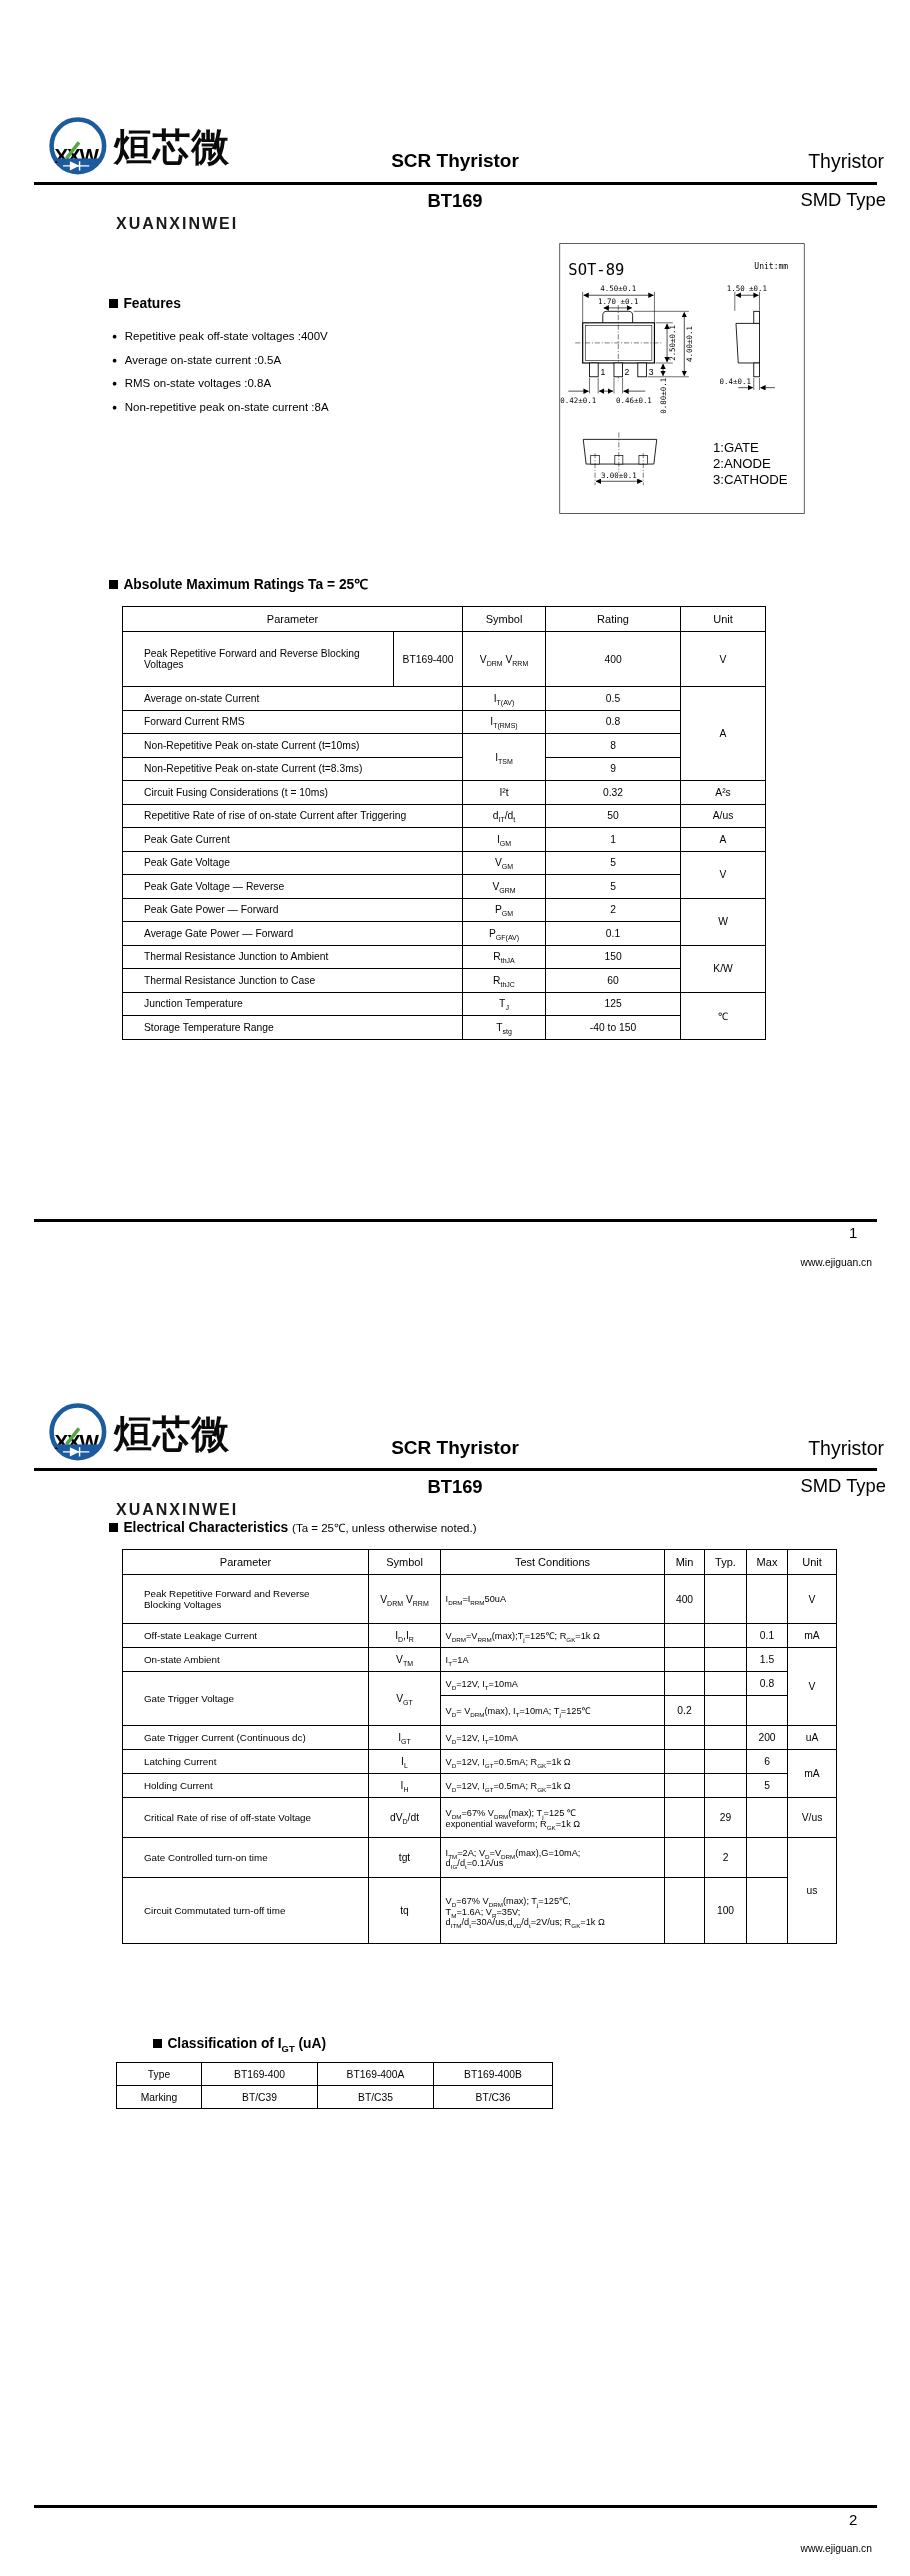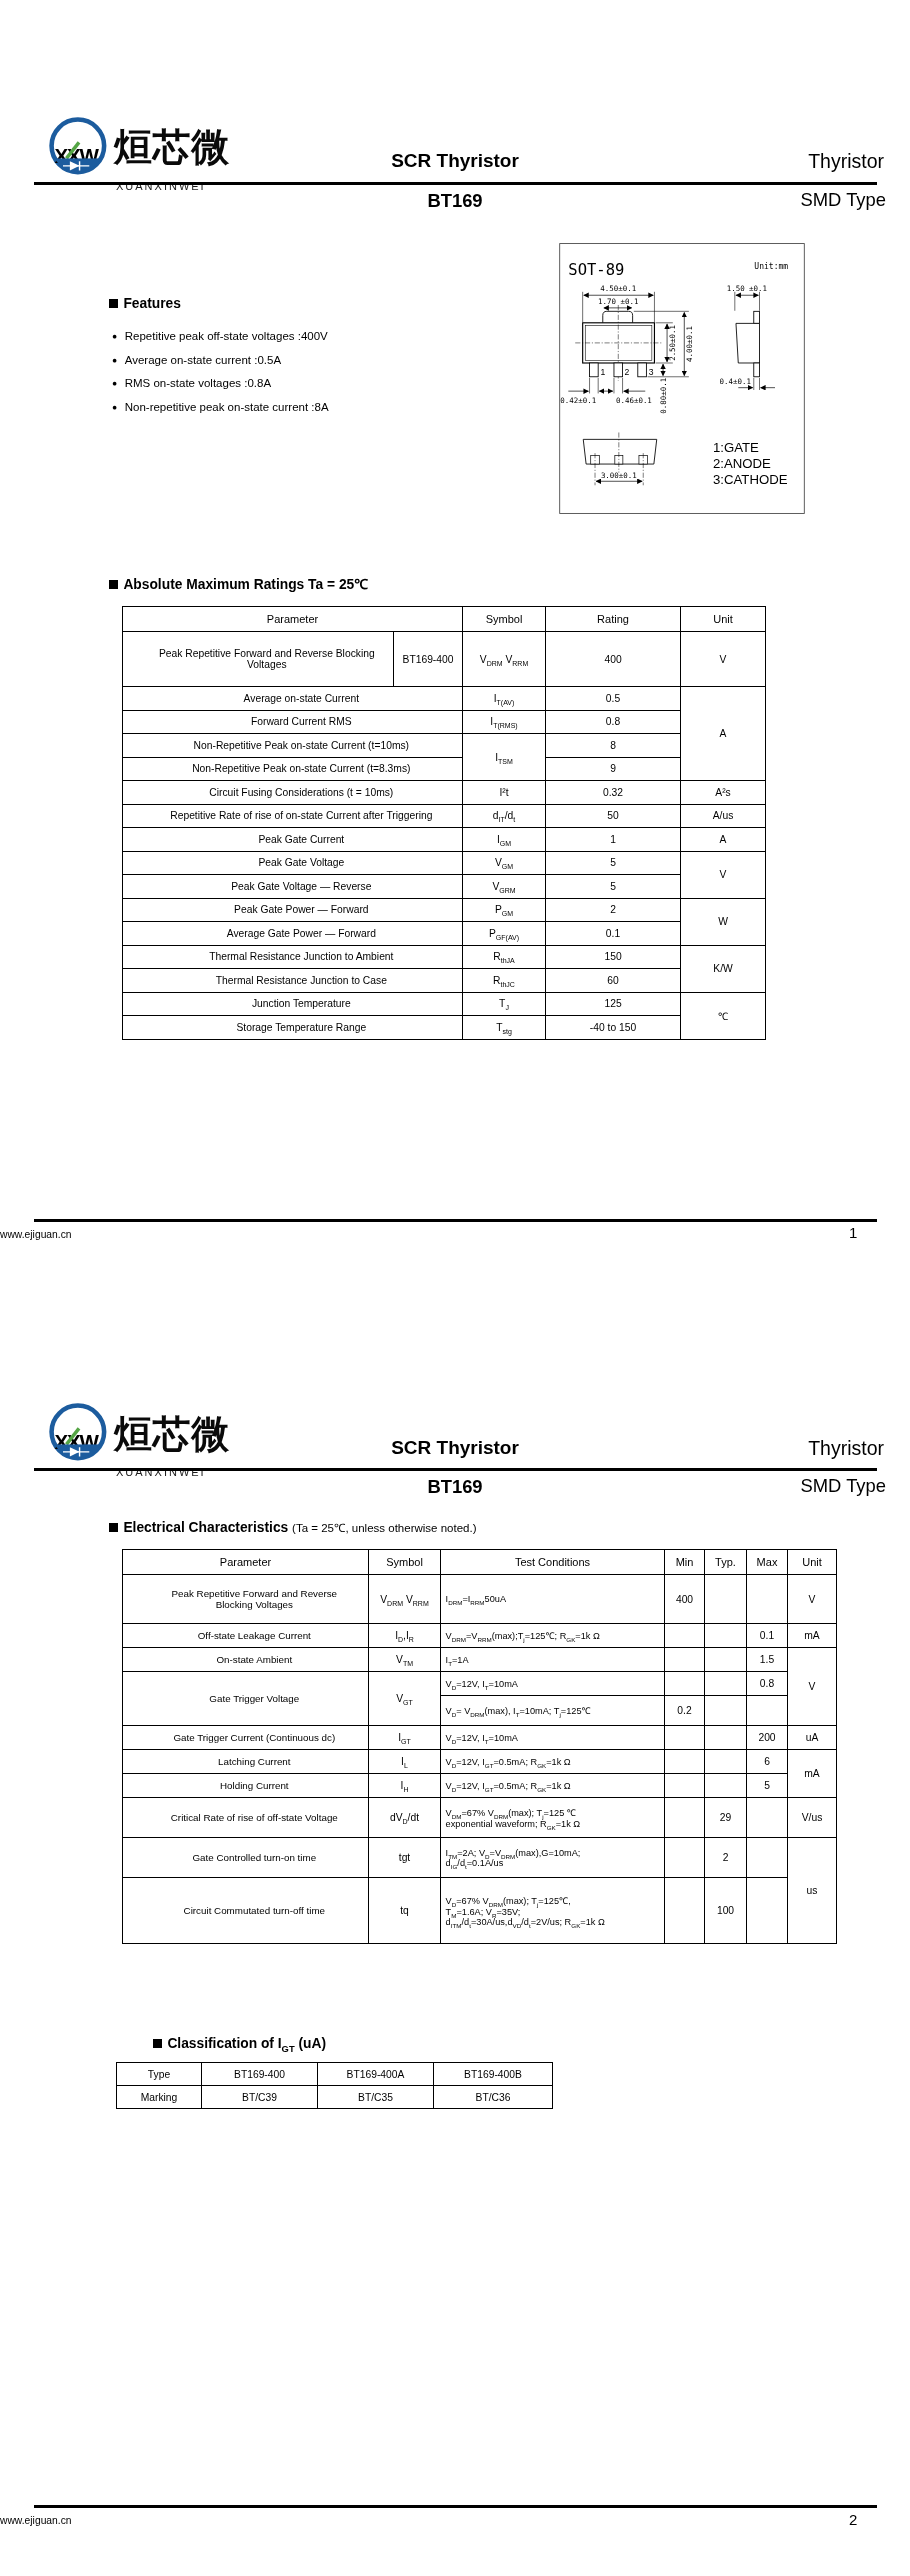--- a/index.html
+++ b/index.html
@@ -1,45 +1,45 @@
 <!DOCTYPE html>
 <html style="font-size:9.2px"><head>
 <meta charset="utf-8">
 <style>
   html,body{margin:0;padding:0;background:#e8e8e8;}
   #doc{position:relative;width:910px;height:2576px;background:#ffffff;margin:0 auto;
        font-family:"Liberation Sans",sans-serif;color:#000;}
   .abs{position:absolute;}
   
   .brand-cn{font-size:38px;font-weight:bold;letter-spacing:0.6px;line-height:1.1;color:#0a0a0a;}
-  .brand-en{font-size:11px;font-weight:normal;letter-spacing:2px;color:#1a1a1a;}
+  .brand-en{font-size:16px;font-weight:bold;letter-spacing:2px;color:#1a1a1a;margin-top:35px;}
   .doc-type{left:0;width:910px;text-align:center;font-size:19px;font-weight:bold;}
   .category{right:26px;font-size:19.5px;font-weight:normal;}
   .part-number{left:0;width:910px;text-align:center;font-size:18.4px;font-weight:bold;}
   .mount-type{right:24px;font-size:18.4px;}
   .rule{left:34px;width:843px;height:2.9px;background:#000;}
   
   .sec-title{font-size:13.8px;font-weight:bold;white-space:nowrap;}
   .sec-title .sub-note{font-weight:normal;font-size:11.5px;}
   .marker{display:inline-block;width:9.2px;height:9.2px;background:#000;margin-right:5.2px;}
   
   .feature-item{font-size:11.5px;height:23.5px;line-height:23.5px;white-space:nowrap;}
   .bullet{font-size:8.6px;margin-right:7.5px;vertical-align:0.6px;}
   
   table.ds{border-collapse:collapse;table-layout:fixed;border:1.7px solid #000;}
   table.ds td{border:solid #000;border-width:1.7px 1.1px;font-size:10.3px;padding:0 3.4px;
               text-align:center;vertical-align:middle;overflow:hidden;}
-  table.ds td.param{text-align:center;padding-left:21px;}
+  table.ds td.param{text-align:left;padding-left:21px;}
   table.ds td.cond{text-align:left;padding-left:4.6px;font-size:9.2px;white-space:pre-line;}
   table.ds td.hdr{font-size:11px;}
   td.sym{font-size:10.3px;}
   sub{font-size:0.68em;line-height:0;}
   .pre{white-space:pre-line;}
   
-  .footer-site{left:0;width:872px;text-align:left;font-size:10.3px;}
+  .footer-site{left:0;width:872px;text-align:right;font-size:10.3px;margin-top:28px;}
   .footer-page{left:849px;font-size:15px;}
   
   .pkg text{fill:#000;}
   .pkg .dim{font-family:"DejaVu Sans Mono",monospace;font-size:13px;}
   .pkg .lbl{font-family:"DejaVu Sans Mono",monospace;}
   .pkg line,.pkg path,.pkg rect,.pkg polygon{vector-effect:none;}
   .thin{stroke:#000;stroke-width:1;fill:none;}
   .dimln{stroke:#000;stroke-width:1.2;fill:none;}
   .shape{stroke:#000;fill:#fff;}
   .dashdot{stroke:#000;stroke-width:0.9;stroke-dasharray:9 3 2 3;fill:none;}

